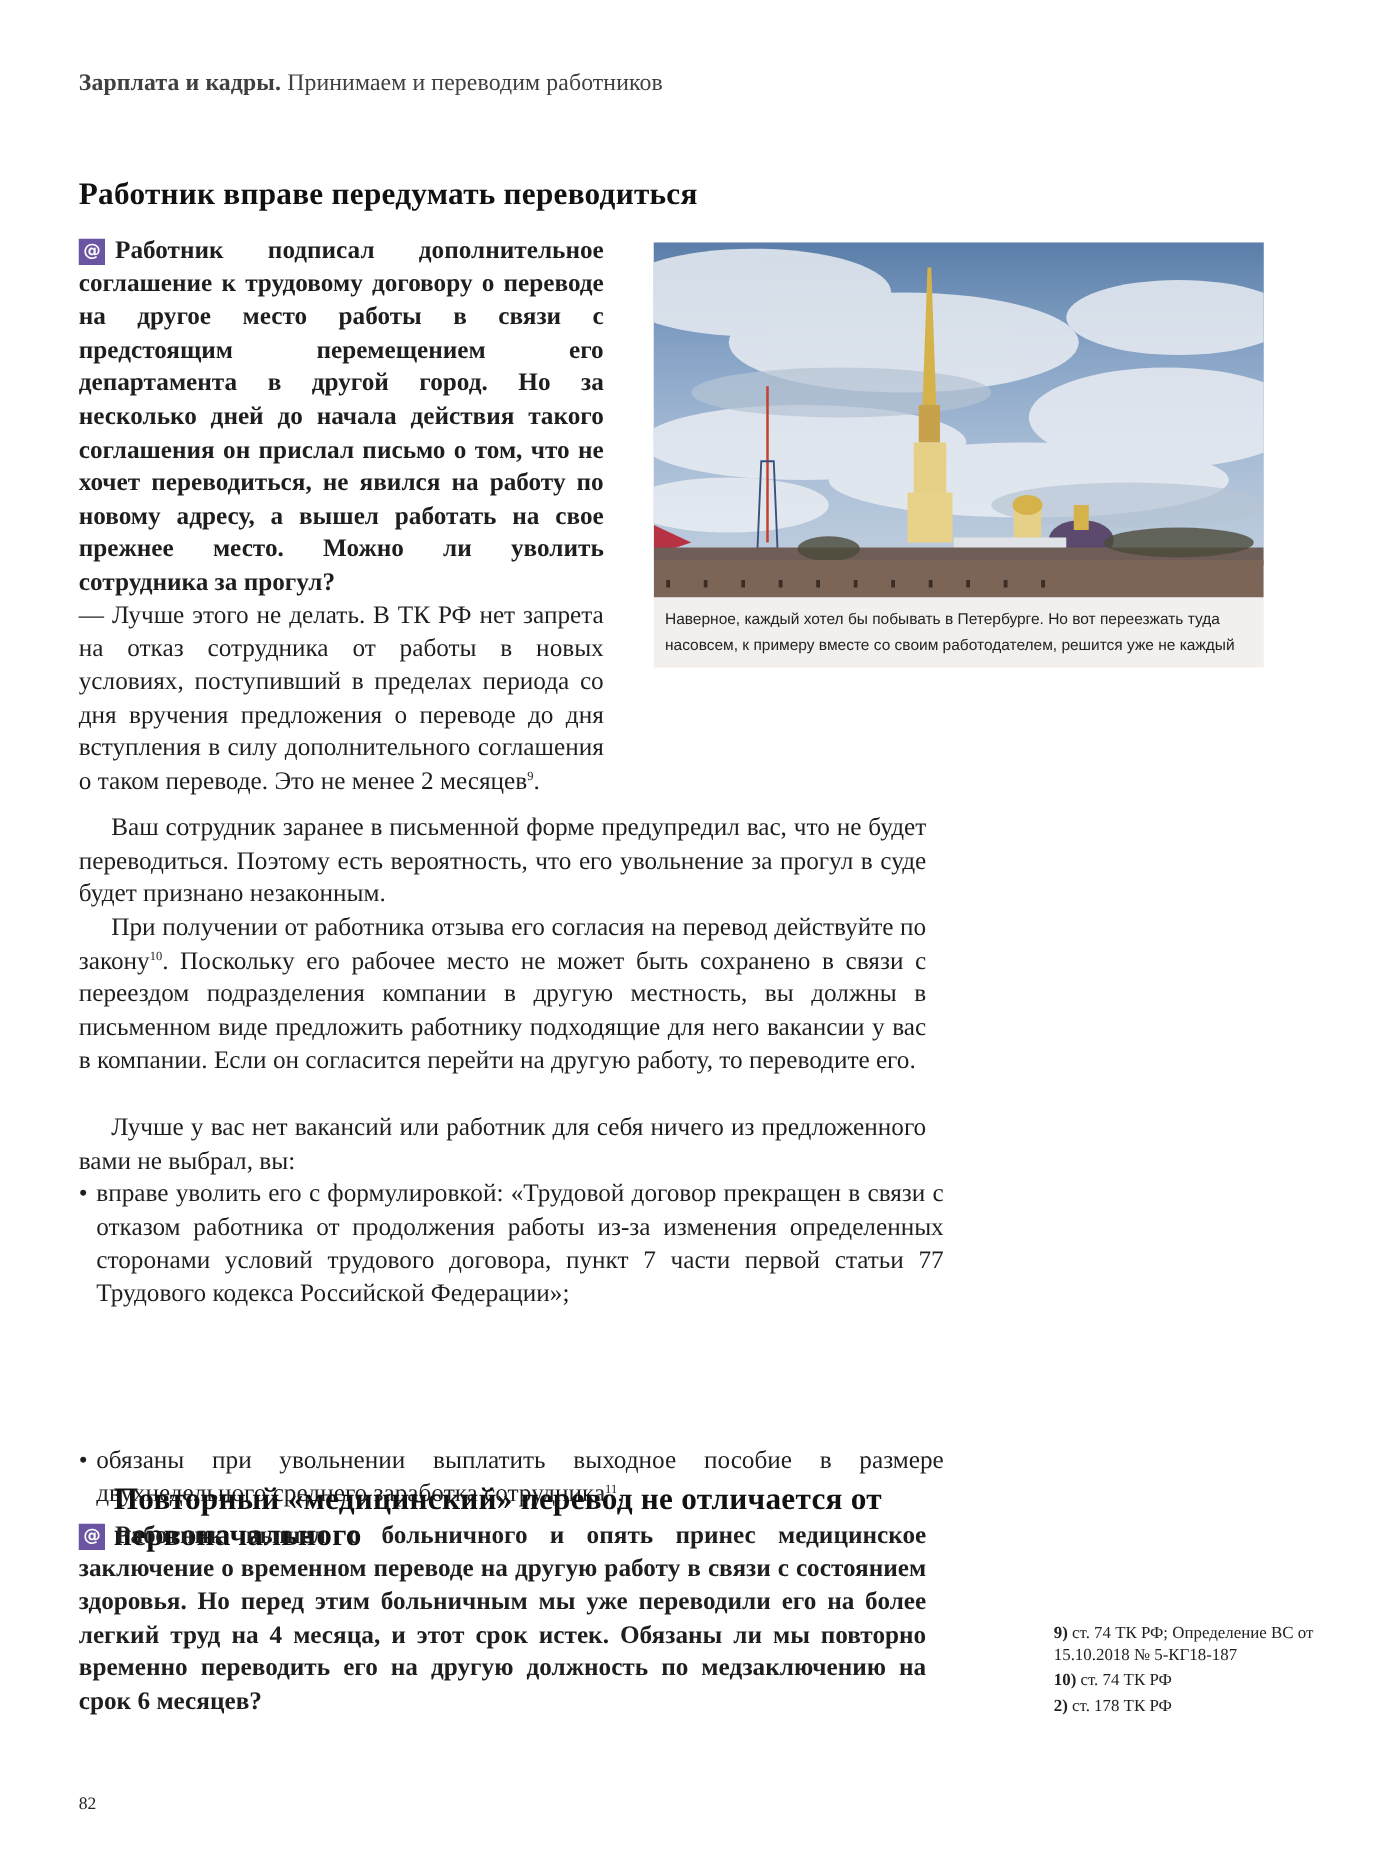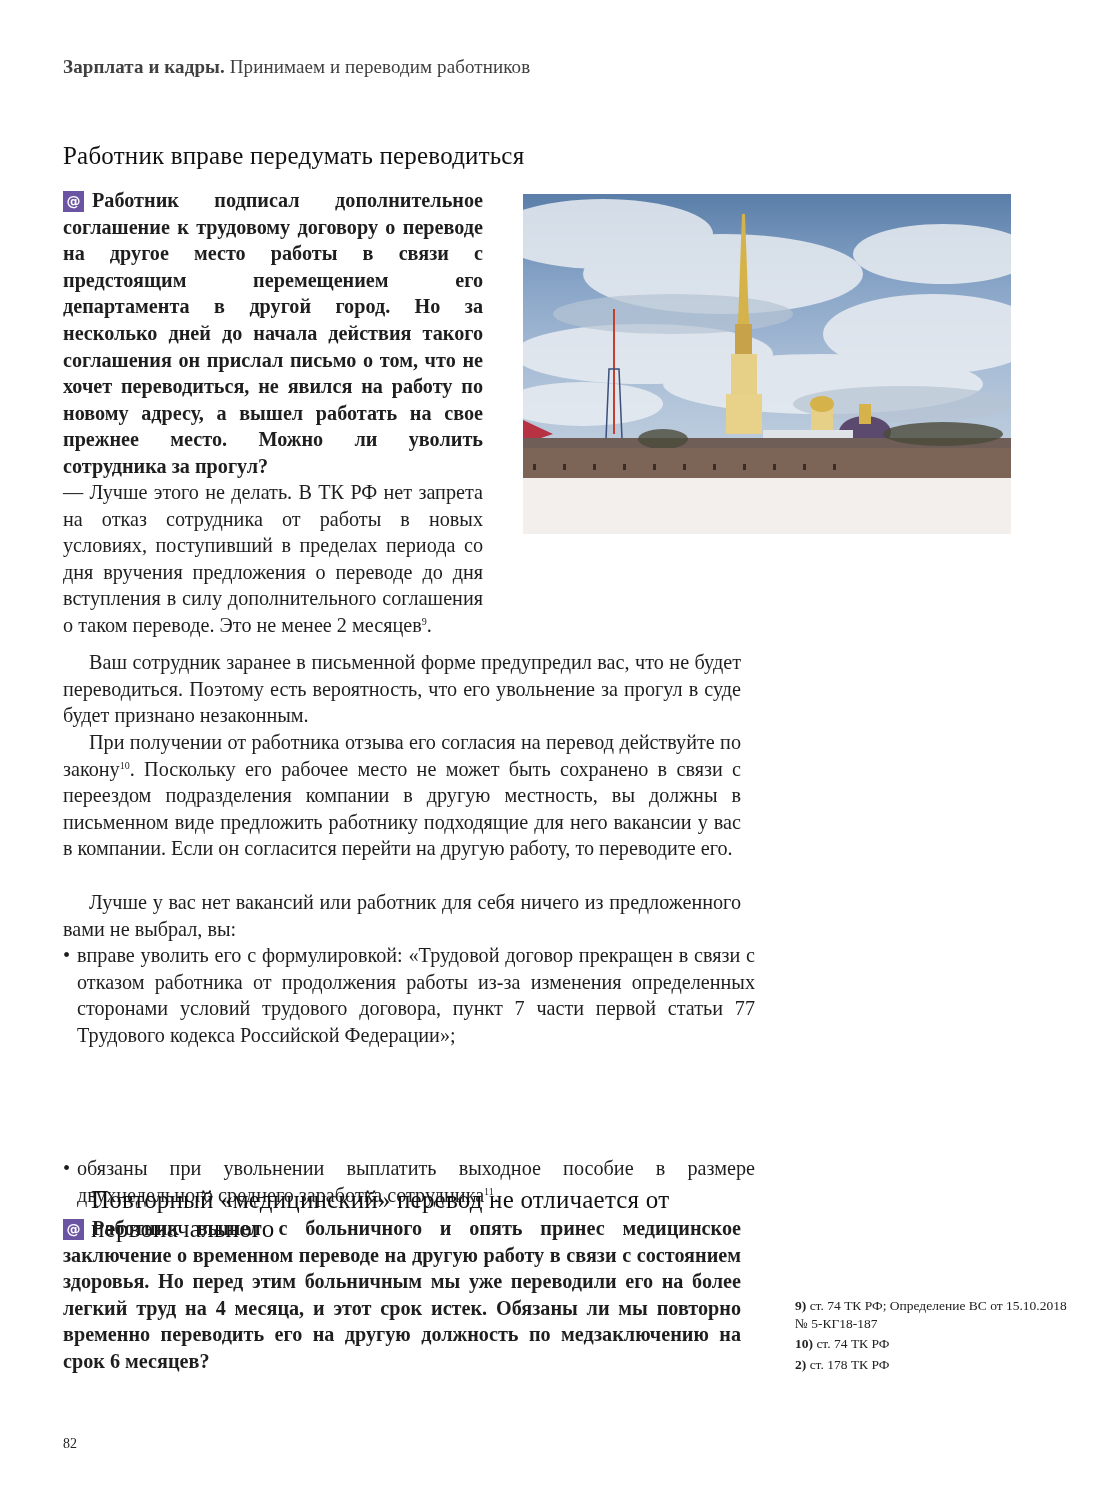--- a/index.html
+++ b/index.html
@@ -6,21 +6,21 @@
     body {
       width: 1104px; height: 1500px; background: #ffffff; position: relative; overflow: hidden;
       font-family: "DejaVu Serif", "Liberation Serif", serif; color: #1b1b1b;
     }
     .running-head {
       position: absolute; left: 63px; top: 56px; font-size: 19px; color: #404040;
       font-family: "Liberation Serif", serif; letter-spacing: 0.1px;
     }
     .running-head b { font-weight: bold; }
     .h2 {
-      position: absolute; left: 63px; font-family: "Liberation Serif", serif; font-weight: normal;
+      position: absolute; left: 63px; font-family: "Liberation Serif", serif; font-weight: bold;
       font-size: 25px; line-height: 29px; color: #111; letter-spacing: 0.2px;
     }
     .para {
       position: absolute; left: 63px; width: 678px;
       font-family: "Liberation Serif", serif; font-size: 20.2px; line-height: 26.6px; color: #1e1e1e;
       text-align: justify;
     }
     .q { font-weight: bold; }
     .badge {
       display: inline-block; width: 21px; height: 21px; background: #6b55a3; color: #fff;
@@ -39,21 +39,21 @@
       background: linear-gradient(180deg, #5a7ea9 0%, #86a3c6 30%, #a8bdd6 60%, #c6d3e0 100%);
     }
     .caption {
       position: absolute; left: 9px; top: 291px; width: 475px; font-family: "Liberation Sans", sans-serif;
       font-size: 12.4px; line-height: 21px; color: #222;
     }
     .footnotes {
       position: absolute; left: 795px; top: 1297px; width: 280px;
       font-family: "Liberation Serif", serif; font-size: 13.5px; line-height: 17.5px; color: #222;
     }
-    .footnotes .fn { margin-bottom: 3px; }
+    .footnotes .fn { margin-bottom: 3px; margin-left: 48px; }
     .footnotes b { font-weight: bold; }
     .page-num {
       position: absolute; left: 63px; top: 1436px; font-family: "Liberation Serif", serif;
       font-size: 14px; color: #222;
     }
   </style>
 </head>
 <body>
 
 <div class="running-head">
@@ -114,20 +114,21 @@
         <rect x="130" y="270" width="3" height="6"></rect>
           <rect x="160" y="270" width="3" height="6"></rect>
         <rect x="190" y="270" width="3" height="6"></rect>
           <rect x="220" y="270" width="3" height="6"></rect>
         <rect x="250" y="270" width="3" height="6"></rect>
           <rect x="280" y="270" width="3" height="6"></rect>
         <rect x="310" y="270" width="3" height="6"></rect>
       </g>
     </svg>
   </div>
+  <div class="caption">Наверное, каждый хотел бы побывать в Петербурге. Но вот переезжать туда насовсем, к примеру вместе со своим работодателем, решится уже не каждый</div>
 </div>
 
 <div class="para q" style="top:187px; width:420px;">
   <span class="badge">@</span><span>Работник подписал дополнительное соглашение к трудовому договору о переводе на другое место работы в связи с предстоящим перемещением его департамента в другой город. Но за несколько дней до начала действия такого соглашения он прислал письмо о том, что не хочет переводиться, не явился на работу по новому адресу, а вышел работать на свое прежнее место. Можно ли уволить сотрудника за прогул?</span>
 </div>
 
 <div class="para" style="top:479px;">
   <div style="width:420px;">
     <span>— Лучше этого не делать. В ТК РФ нет запрета на отказ сотрудника от работы в новых условиях, поступивший в пределах периода со дня вручения предложения о переводе до дня вступления в силу дополнительного соглашения о таком переводе. Это не менее 2 месяцев</span><sup>9</sup><span>.</span>
   </div>

